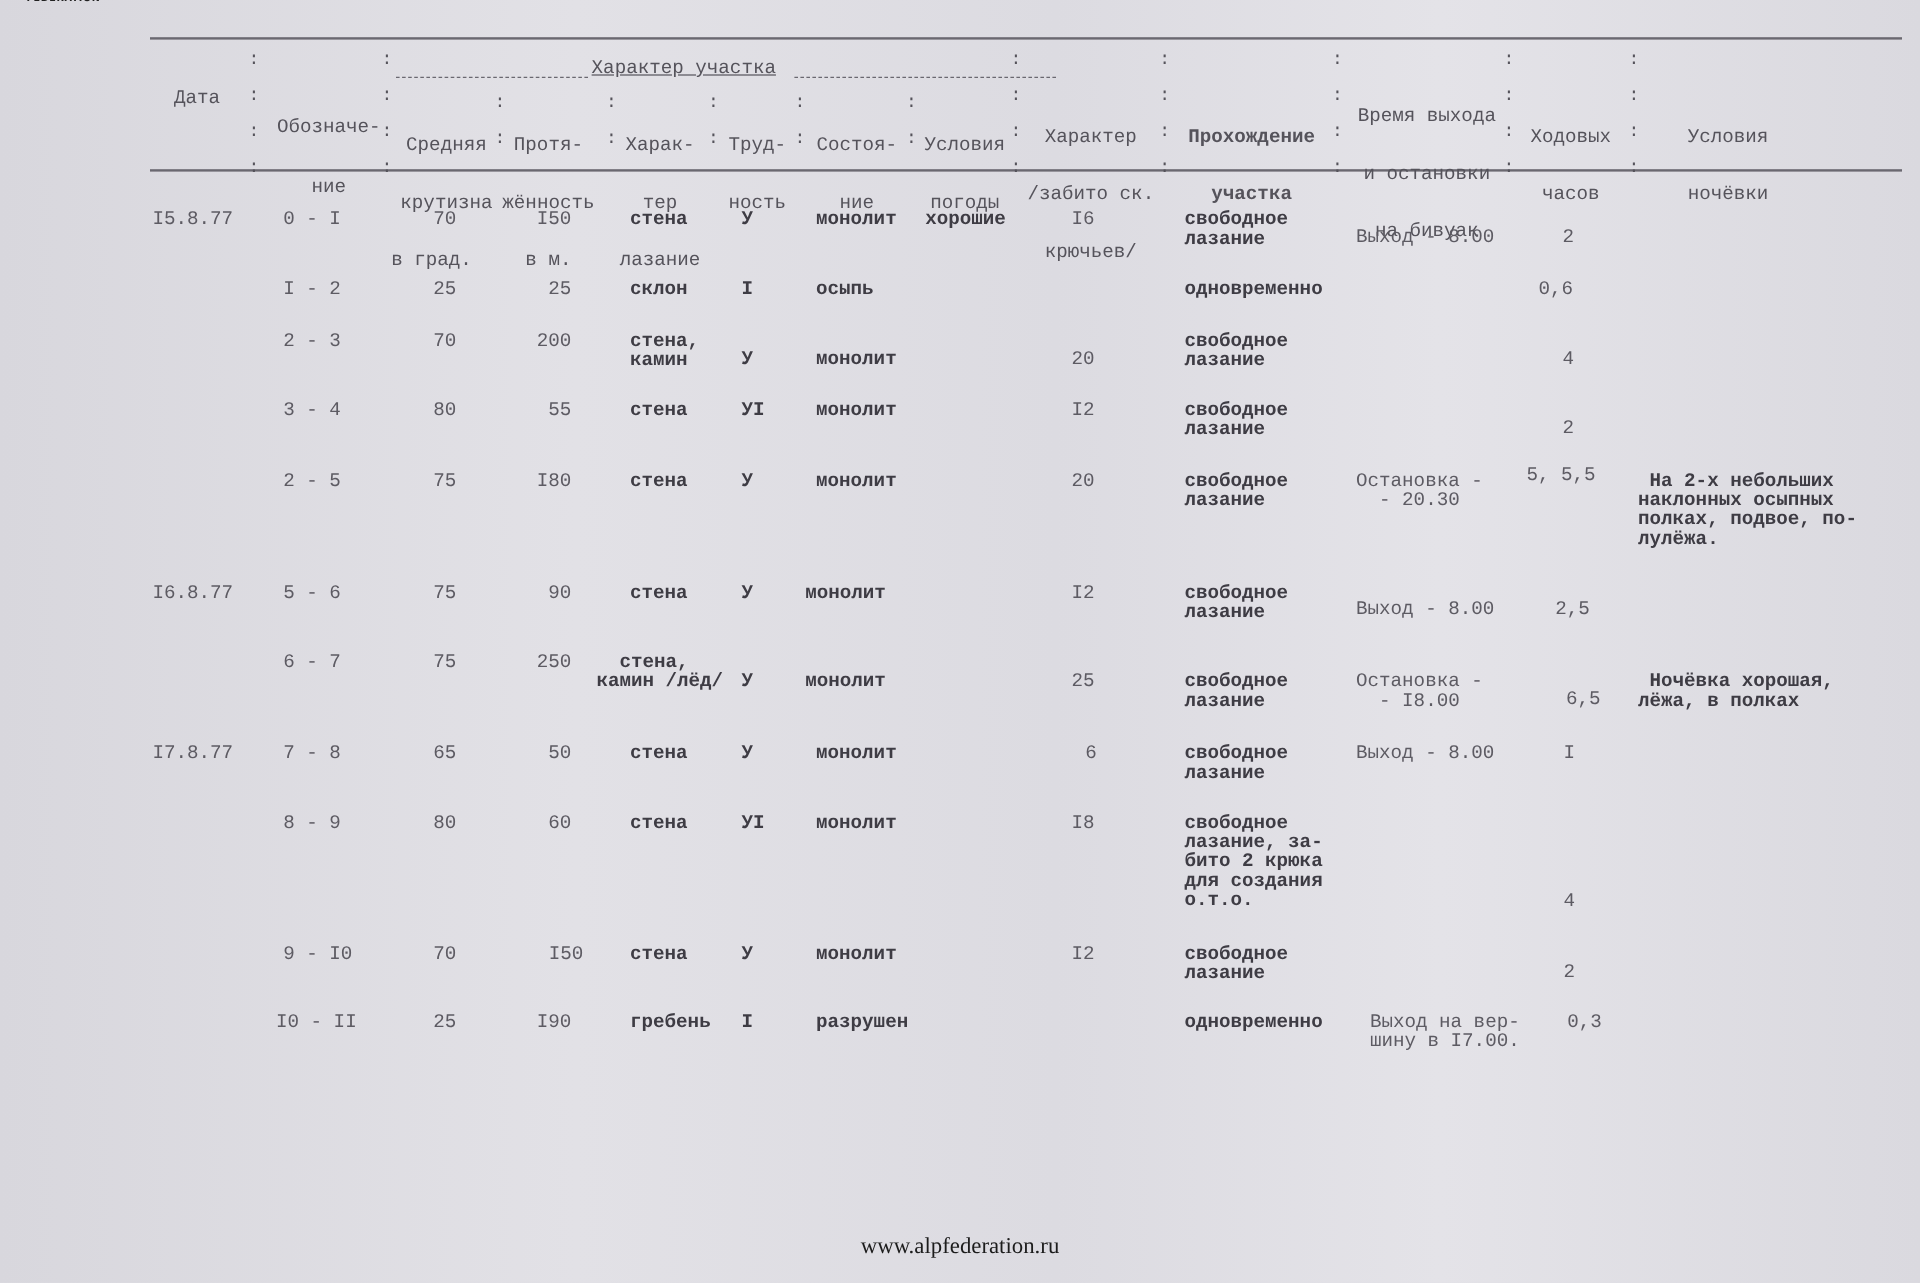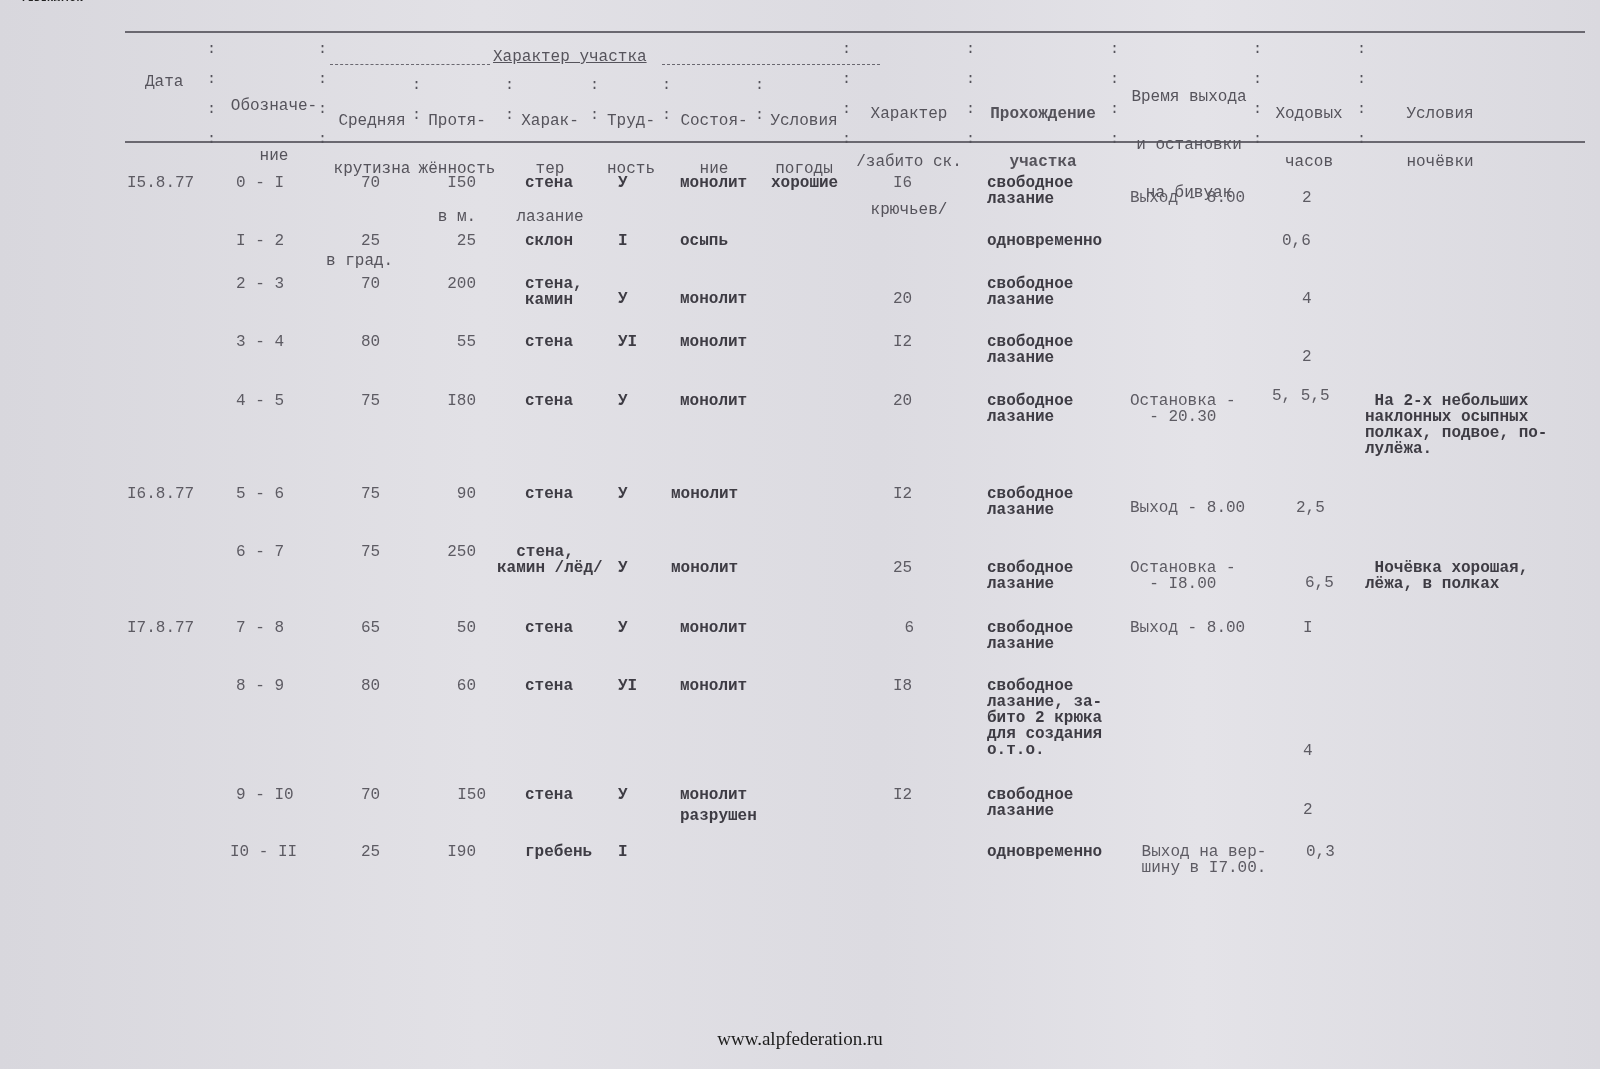--- a/index.html
+++ b/index.html
@@ -37,21 +37,21 @@
     <div style="margin-top:2px;">ние</div>
   </div>
 
   <div class="dash" style="left:330px;top:64px;width:160px;"></div>
   <div class="t hd ul" style="left:493px;top:49px;">Характер участка</div>
   <div class="dash" style="left:662px;top:64px;width:218px;"></div>
 
   <div class="t hd c" style="left:326px;top:81px;width:92px;">
     <div>Средняя</div>
     <div>крутизна</div>
-    <div style="text-align:left;margin-top:44px;">в град.</div>
+    <div style="text-align:left;">в град.</div>
   </div>
   <div class="t hd c" style="left:411px;top:81px;width:92px;">
     <div>Протя-</div>
     <div>жённость</div>
     <div>в м.</div>
   </div>
   <div class="t hd c" style="left:510px;top:81px;width:80px;">
     <div>Харак-</div>
     <div>тер</div>
     <div>лазание</div>
@@ -152,21 +152,21 @@
     <div class="t r" style="left:420px;top:334px;width:56px;">55</div>
     <div class="t dark" style="left:525px;top:334px;">стена</div>
     <div class="t dark" style="left:618px;top:334px;">УI</div>
     <div class="t dark" style="left:680px;top:334px;">монолит</div>
     <div class="t" style="left:893px;top:334px;">I2</div>
     <div class="t dark" style="left:987px;top:334px;"><div>свободное</div><div>лазание</div></div>
     <div class="t" style="left:1302px;top:349px;">2</div>
   </div>
 
   <div>
-    <div class="t" style="left:236px;top:393px;">4 - 5</div>
+    <div class="t" style="left:236px;top:393px;">2 - 5</div>
     <div class="t" style="left:361px;top:393px;">75</div>
     <div class="t r" style="left:420px;top:393px;width:56px;">I80</div>
     <div class="t dark" style="left:525px;top:393px;">стена</div>
     <div class="t dark" style="left:618px;top:393px;">У</div>
     <div class="t dark" style="left:680px;top:393px;">монолит</div>
     <div class="t" style="left:893px;top:393px;">20</div>
     <div class="t dark" style="left:987px;top:393px;"><div>свободное</div><div>лазание</div></div>
     <div class="t" style="left:1130px;top:393px;"><div>Остановка -</div><div>  - 20.30</div></div>
     <div class="t" style="left:1272px;top:388px;">5, 5,5</div>
     <div class="t dark" style="left:1365px;top:393px;"><div> На 2-х небольших</div><div>наклонных осыпных</div><div>полках, подвое, по-</div><div>лулёжа.</div></div>
@@ -238,20 +238,20 @@
     <div class="t dark" style="left:987px;top:787px;"><div>свободное</div><div>лазание</div></div>
     <div class="t" style="left:1303px;top:802px;">2</div>
   </div>
 
   <div>
     <div class="t" style="left:230px;top:844px;">I0 - II</div>
     <div class="t" style="left:361px;top:844px;">25</div>
     <div class="t r" style="left:420px;top:844px;width:56px;">I90</div>
     <div class="t dark" style="left:525px;top:844px;">гребень</div>
     <div class="t dark" style="left:618px;top:844px;">I</div>
-    <div class="t dark" style="left:680px;top:808px;font-family:Liberation Mono, monospace;">разрушен</div>
+    <div class="t dark" style="left:680px;top:844px;font-family:Liberation Mono, monospace;">разрушен</div>
     <div class="t dark" style="left:987px;top:844px;">одновременно</div>
     <div class="t" style="left:1132px;top:844px;"><div> Выход на вер-</div><div> шину в I7.00.</div></div>
     <div class="t" style="left:1306px;top:844px;">0,3</div>
   </div>
 </div>
 
 <div class="footer">www.alpfederation.ru</div>
 
 </body></html>

